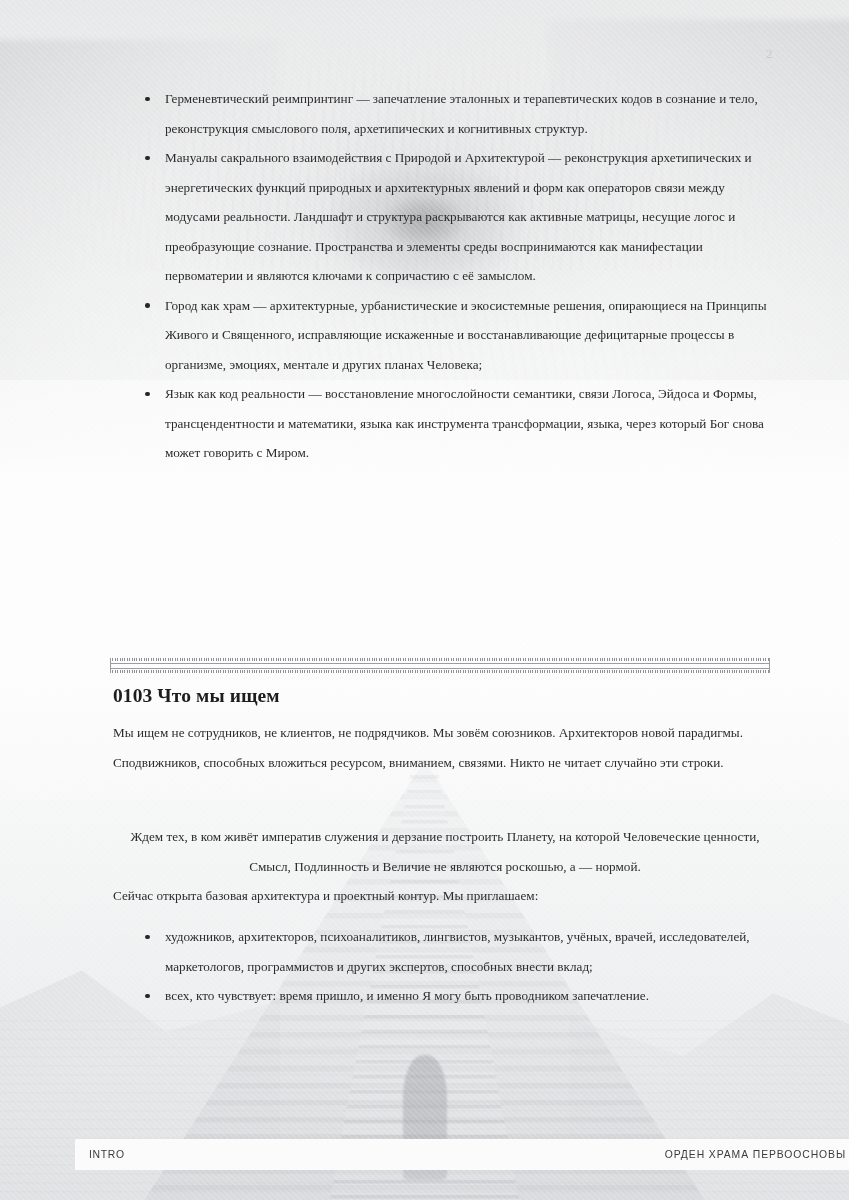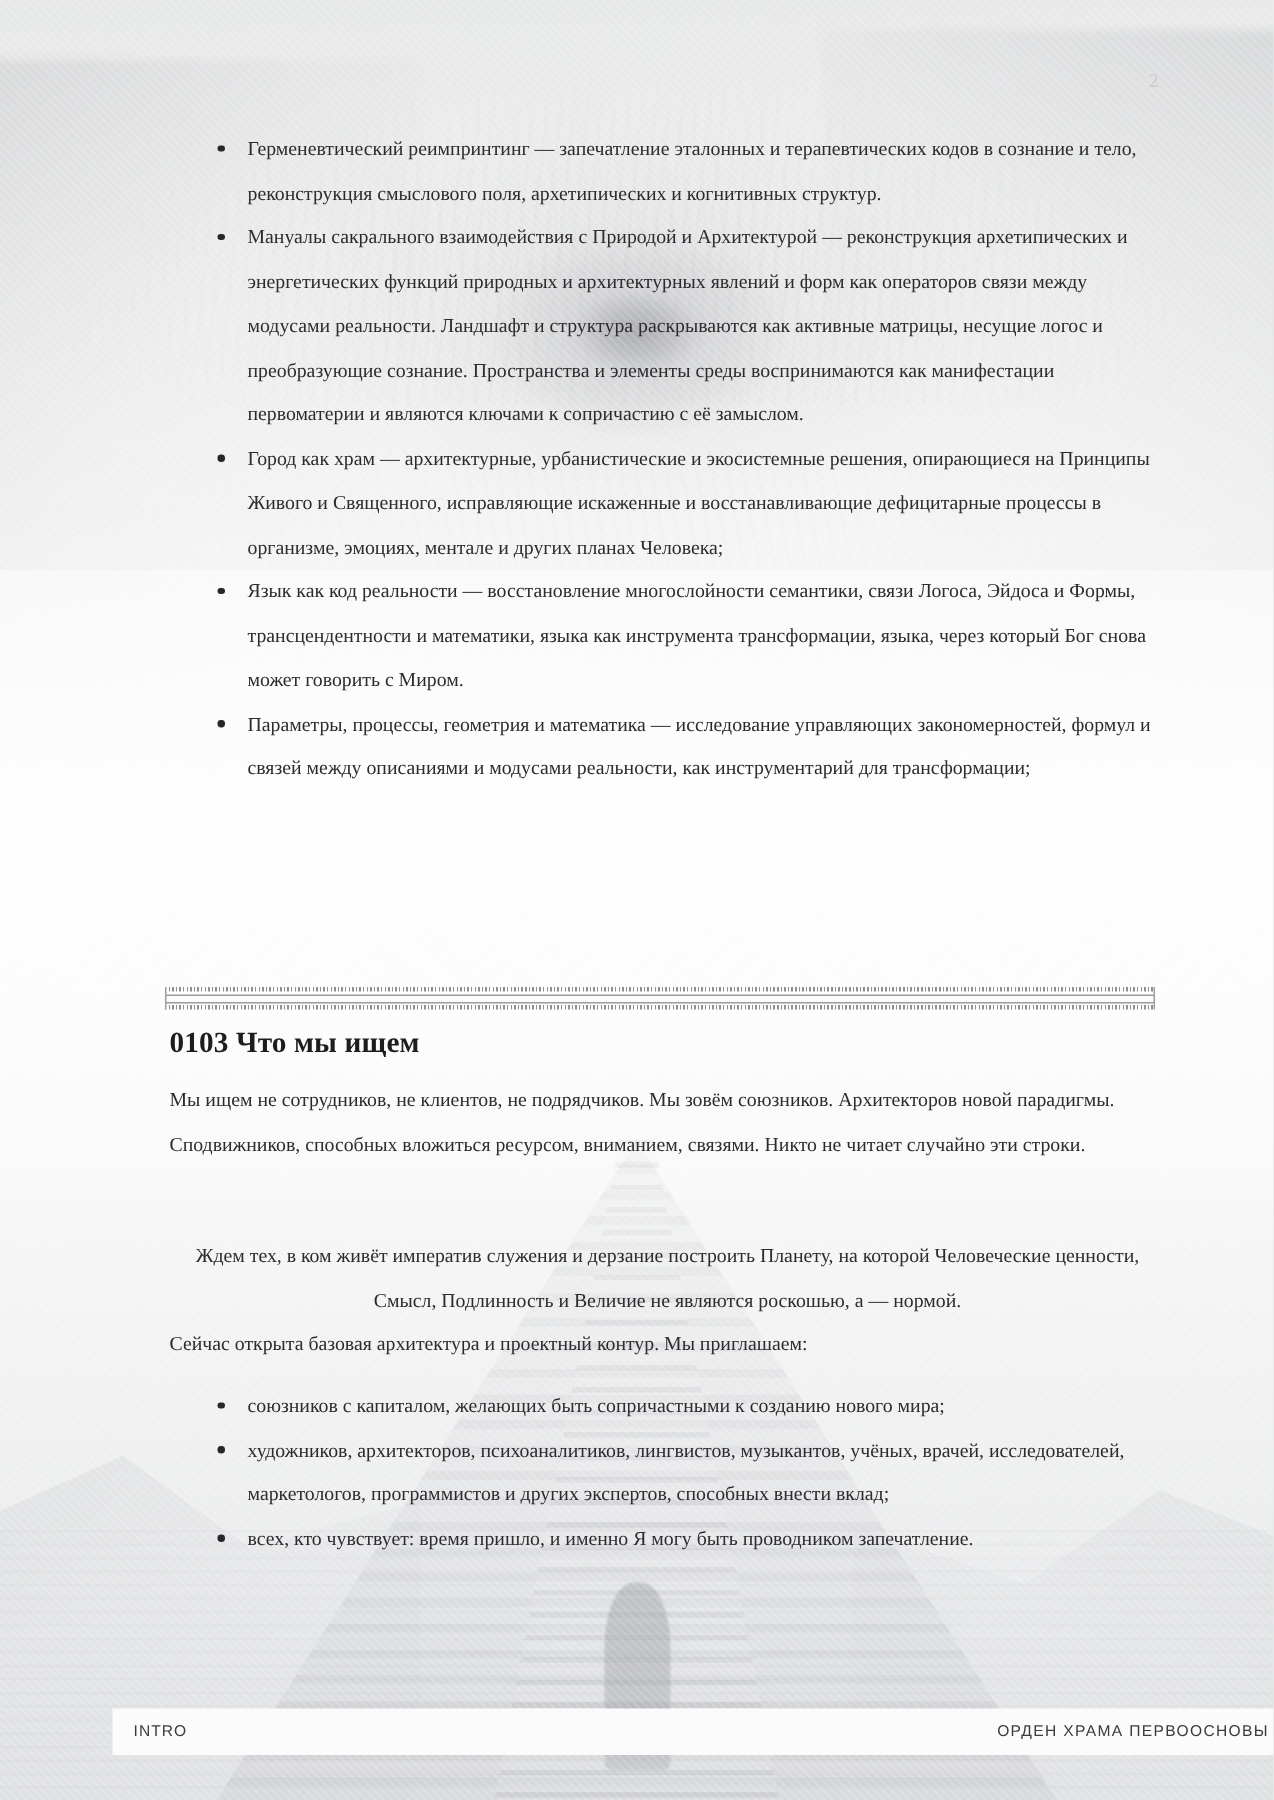--- a/index.html
+++ b/index.html
@@ -340,40 +340,38 @@
 
   <div class="content">
 
     <div class="page-number">2</div>
 
     <ul class="bullet-list top">
       <li class="bullet-item">Герменевтический реимпринтинг — запечатление эталонных и терапевтических кодов в сознание и тело, реконструкция смыслового поля,  архетипических и когнитивных структур.</li>
       <li class="bullet-item">Мануалы сакрального взаимодействия с Природой и Архитектурой — реконструкция архетипических и энергетических функций природных и архитектурных явлений и форм как операторов связи между модусами реальности. Ландшафт и структура раскрываются как активные матрицы, несущие логос и преобразующие сознание. Пространства и элементы среды воспринимаются как манифестации первоматерии и являются ключами к сопричастию с её замыслом.</li>
       <li class="bullet-item">Город как храм — архитектурные, урбанистические и экосистемные решения, опирающиеся на Принципы Живого и Священного, исправляющие искаженные и восстанавливающие дефицитарные процессы в организме, эмоциях, ментале и других планах Человека;</li>
       <li class="bullet-item">Язык как код реальности — восстановление многослойности семантики, связи Логоса, Эйдоса и Формы, трансцендентности и математики, языка как инструмента трансформации, языка, через который Бог снова может говорить с Миром.</li>
-      <li class="bullet-item">Параметры, процессы, геометрия и математика — исследование управляющих закономерностей, формул и связей между описаниями и модусами реальности, как инструментарий для трансформации;</li>
     </ul>
 
     <div class="rule">
       <div class="rule-hatch top"></div>
       <div class="rule-solid a"></div>
       <div class="rule-solid b"></div>
       <div class="rule-hatch bot"></div>
       <div class="rule-cap l"></div>
       <div class="rule-cap r"></div>
     </div>
 
     <div class="section-heading">0103 Что мы ищем</div>
 
     <div class="body-para p1">Мы ищем не сотрудников, не клиентов, не подрядчиков. Мы зовём союзников. Архитекторов новой парадигмы. Сподвижников, способных вложиться ресурсом, вниманием, связями. Никто не читает случайно эти строки.</div>
     <div class="body-para p2">Ждем тех, в ком живёт императив служения и дерзание построить Планету, на которой Человеческие ценности, Смысл, Подлинность и Величие не являются роскошью, а — нормой.</div>
     <div class="body-para p3">Сейчас открыта базовая архитектура и проектный контур. Мы приглашаем:</div>
 
     <ul class="bullet-list bottom">
-      <li class="bullet-item">союзников с капиталом, желающих быть сопричастными к созданию нового мира;</li>
       <li class="bullet-item">художников, архитекторов, психоаналитиков, лингвистов, музыкантов, учёных, врачей, исследователей, маркетологов, программистов и других экспертов, способных внести вклад;</li>
       <li class="bullet-item">всех, кто чувствует: время пришло, и именно Я могу быть проводником запечатление.</li>
     </ul>
 
     <div class="footer-bar">
       <span class="footer-left">INTRO</span>
       <span class="footer-right">ОРДЕН ХРАМА ПЕРВООСНОВЫ</span>
     </div>
 
   </div>

